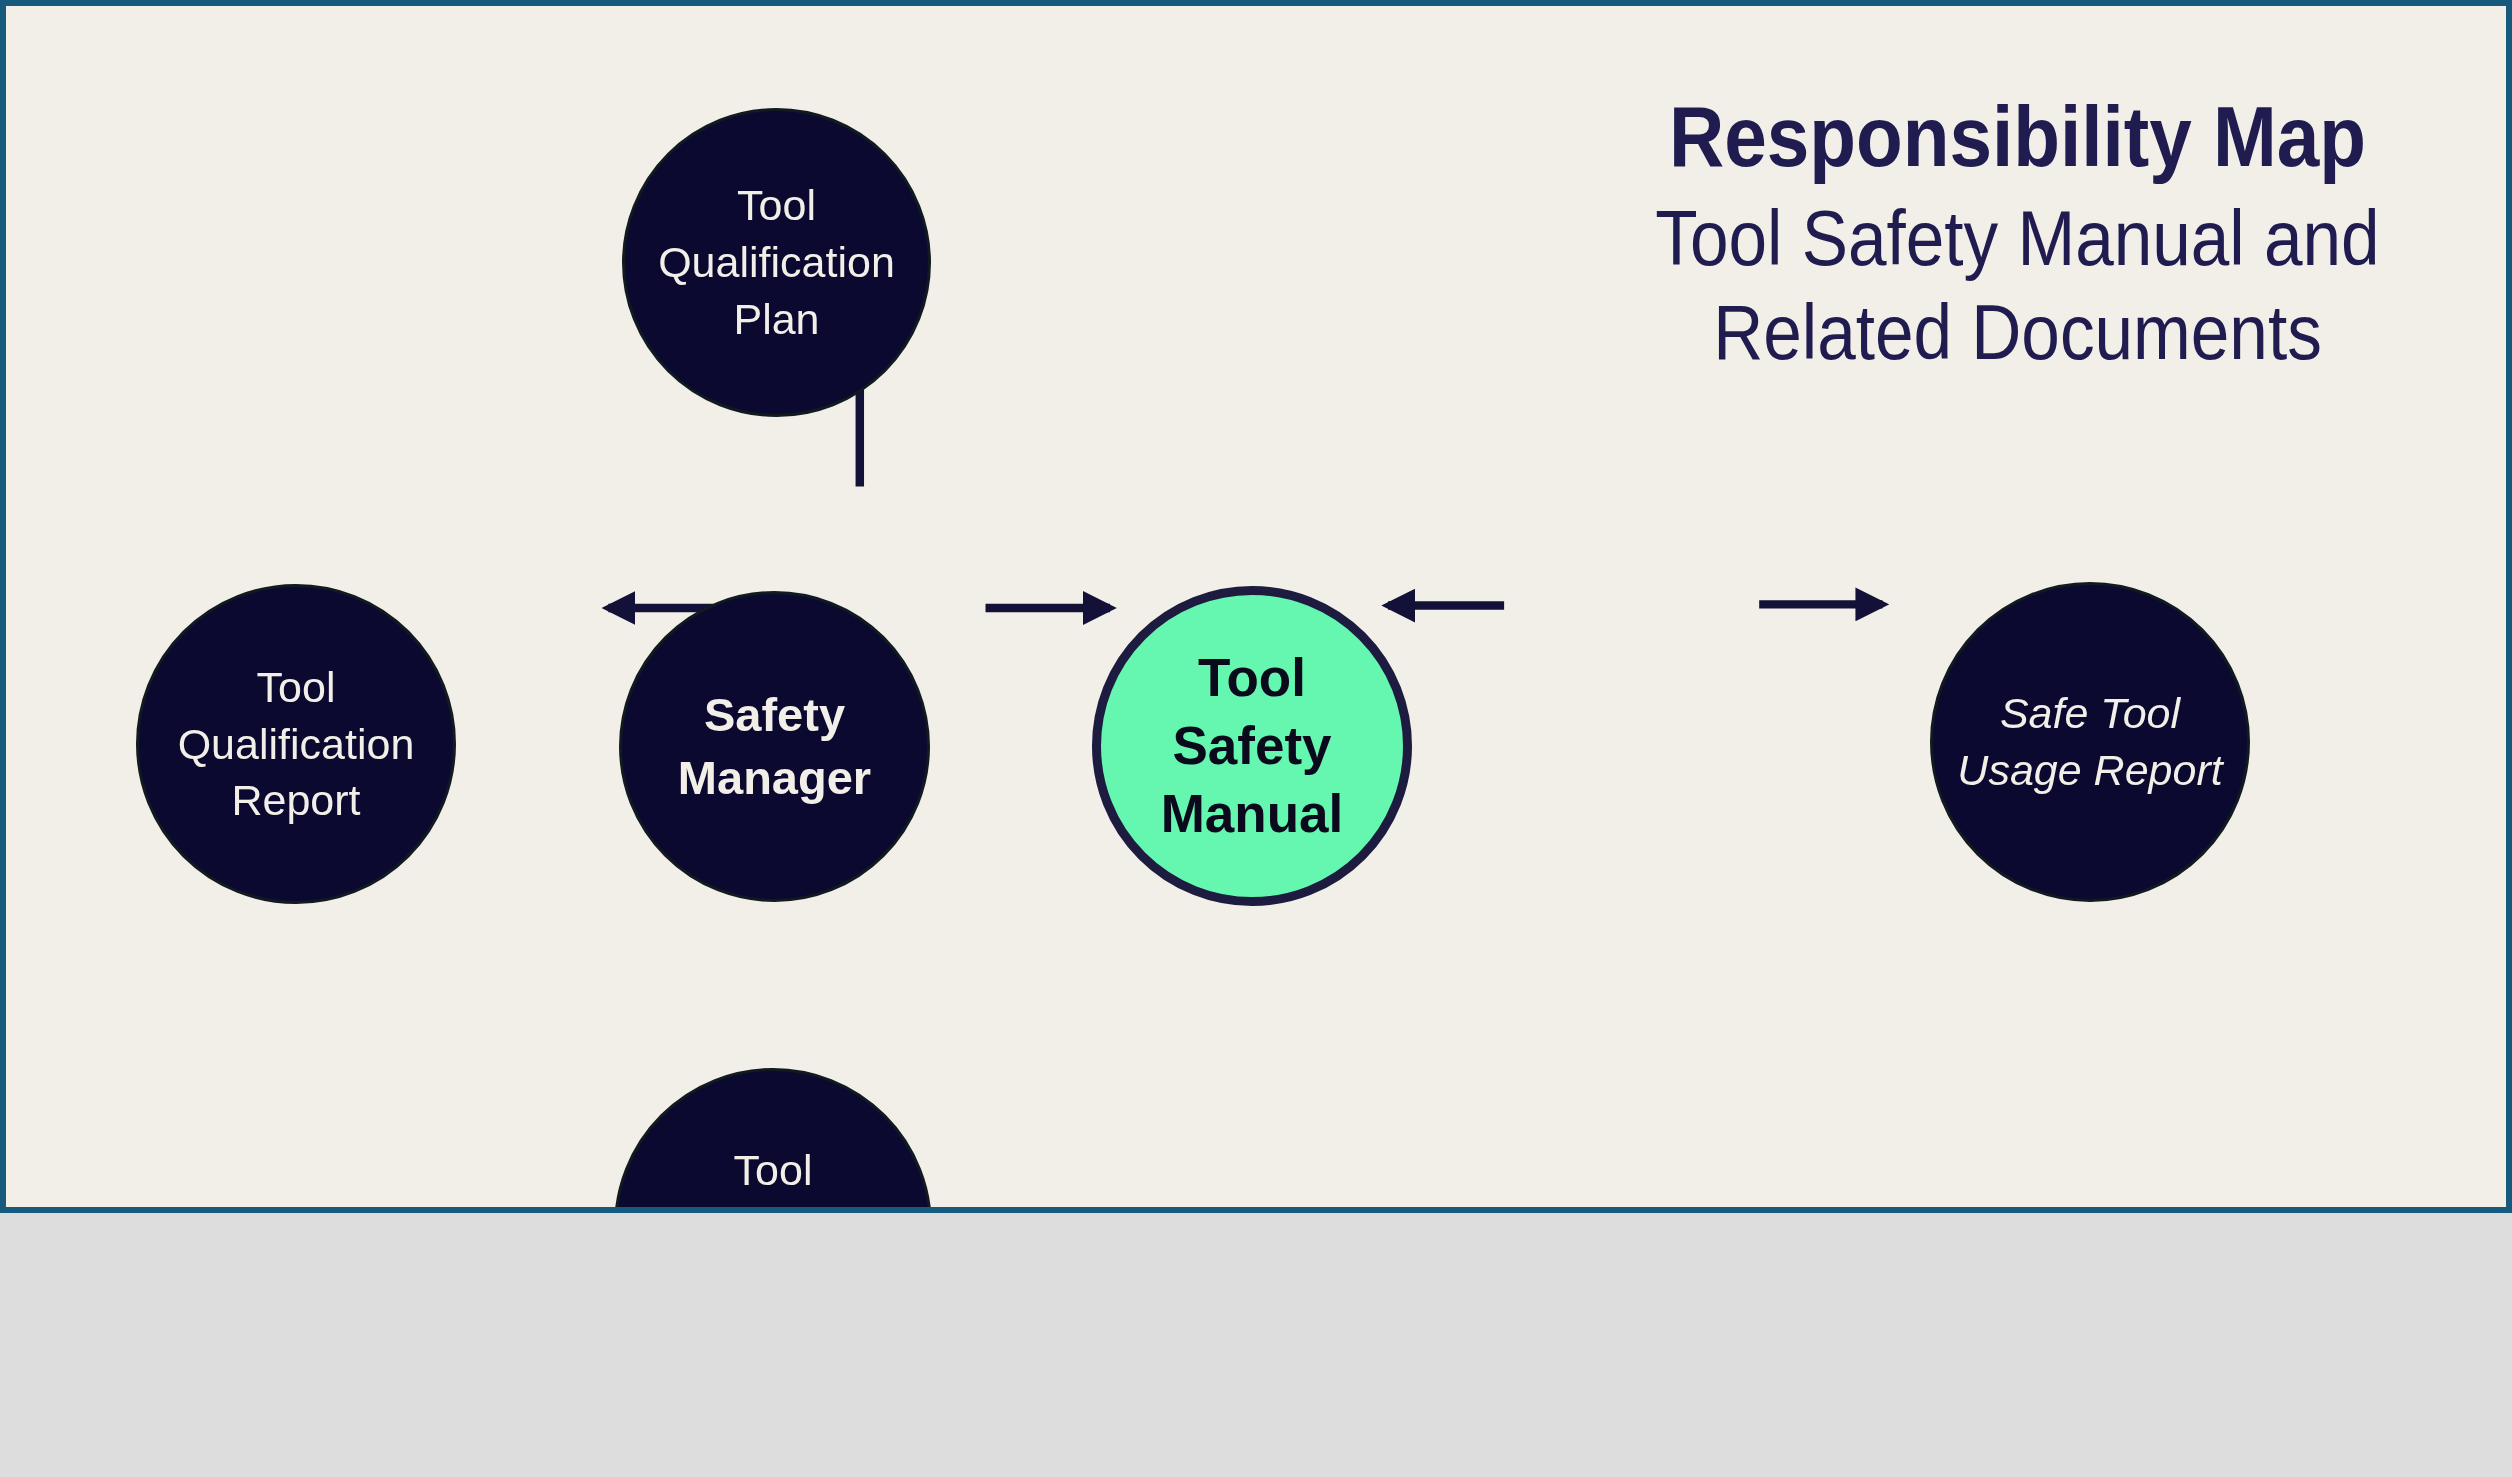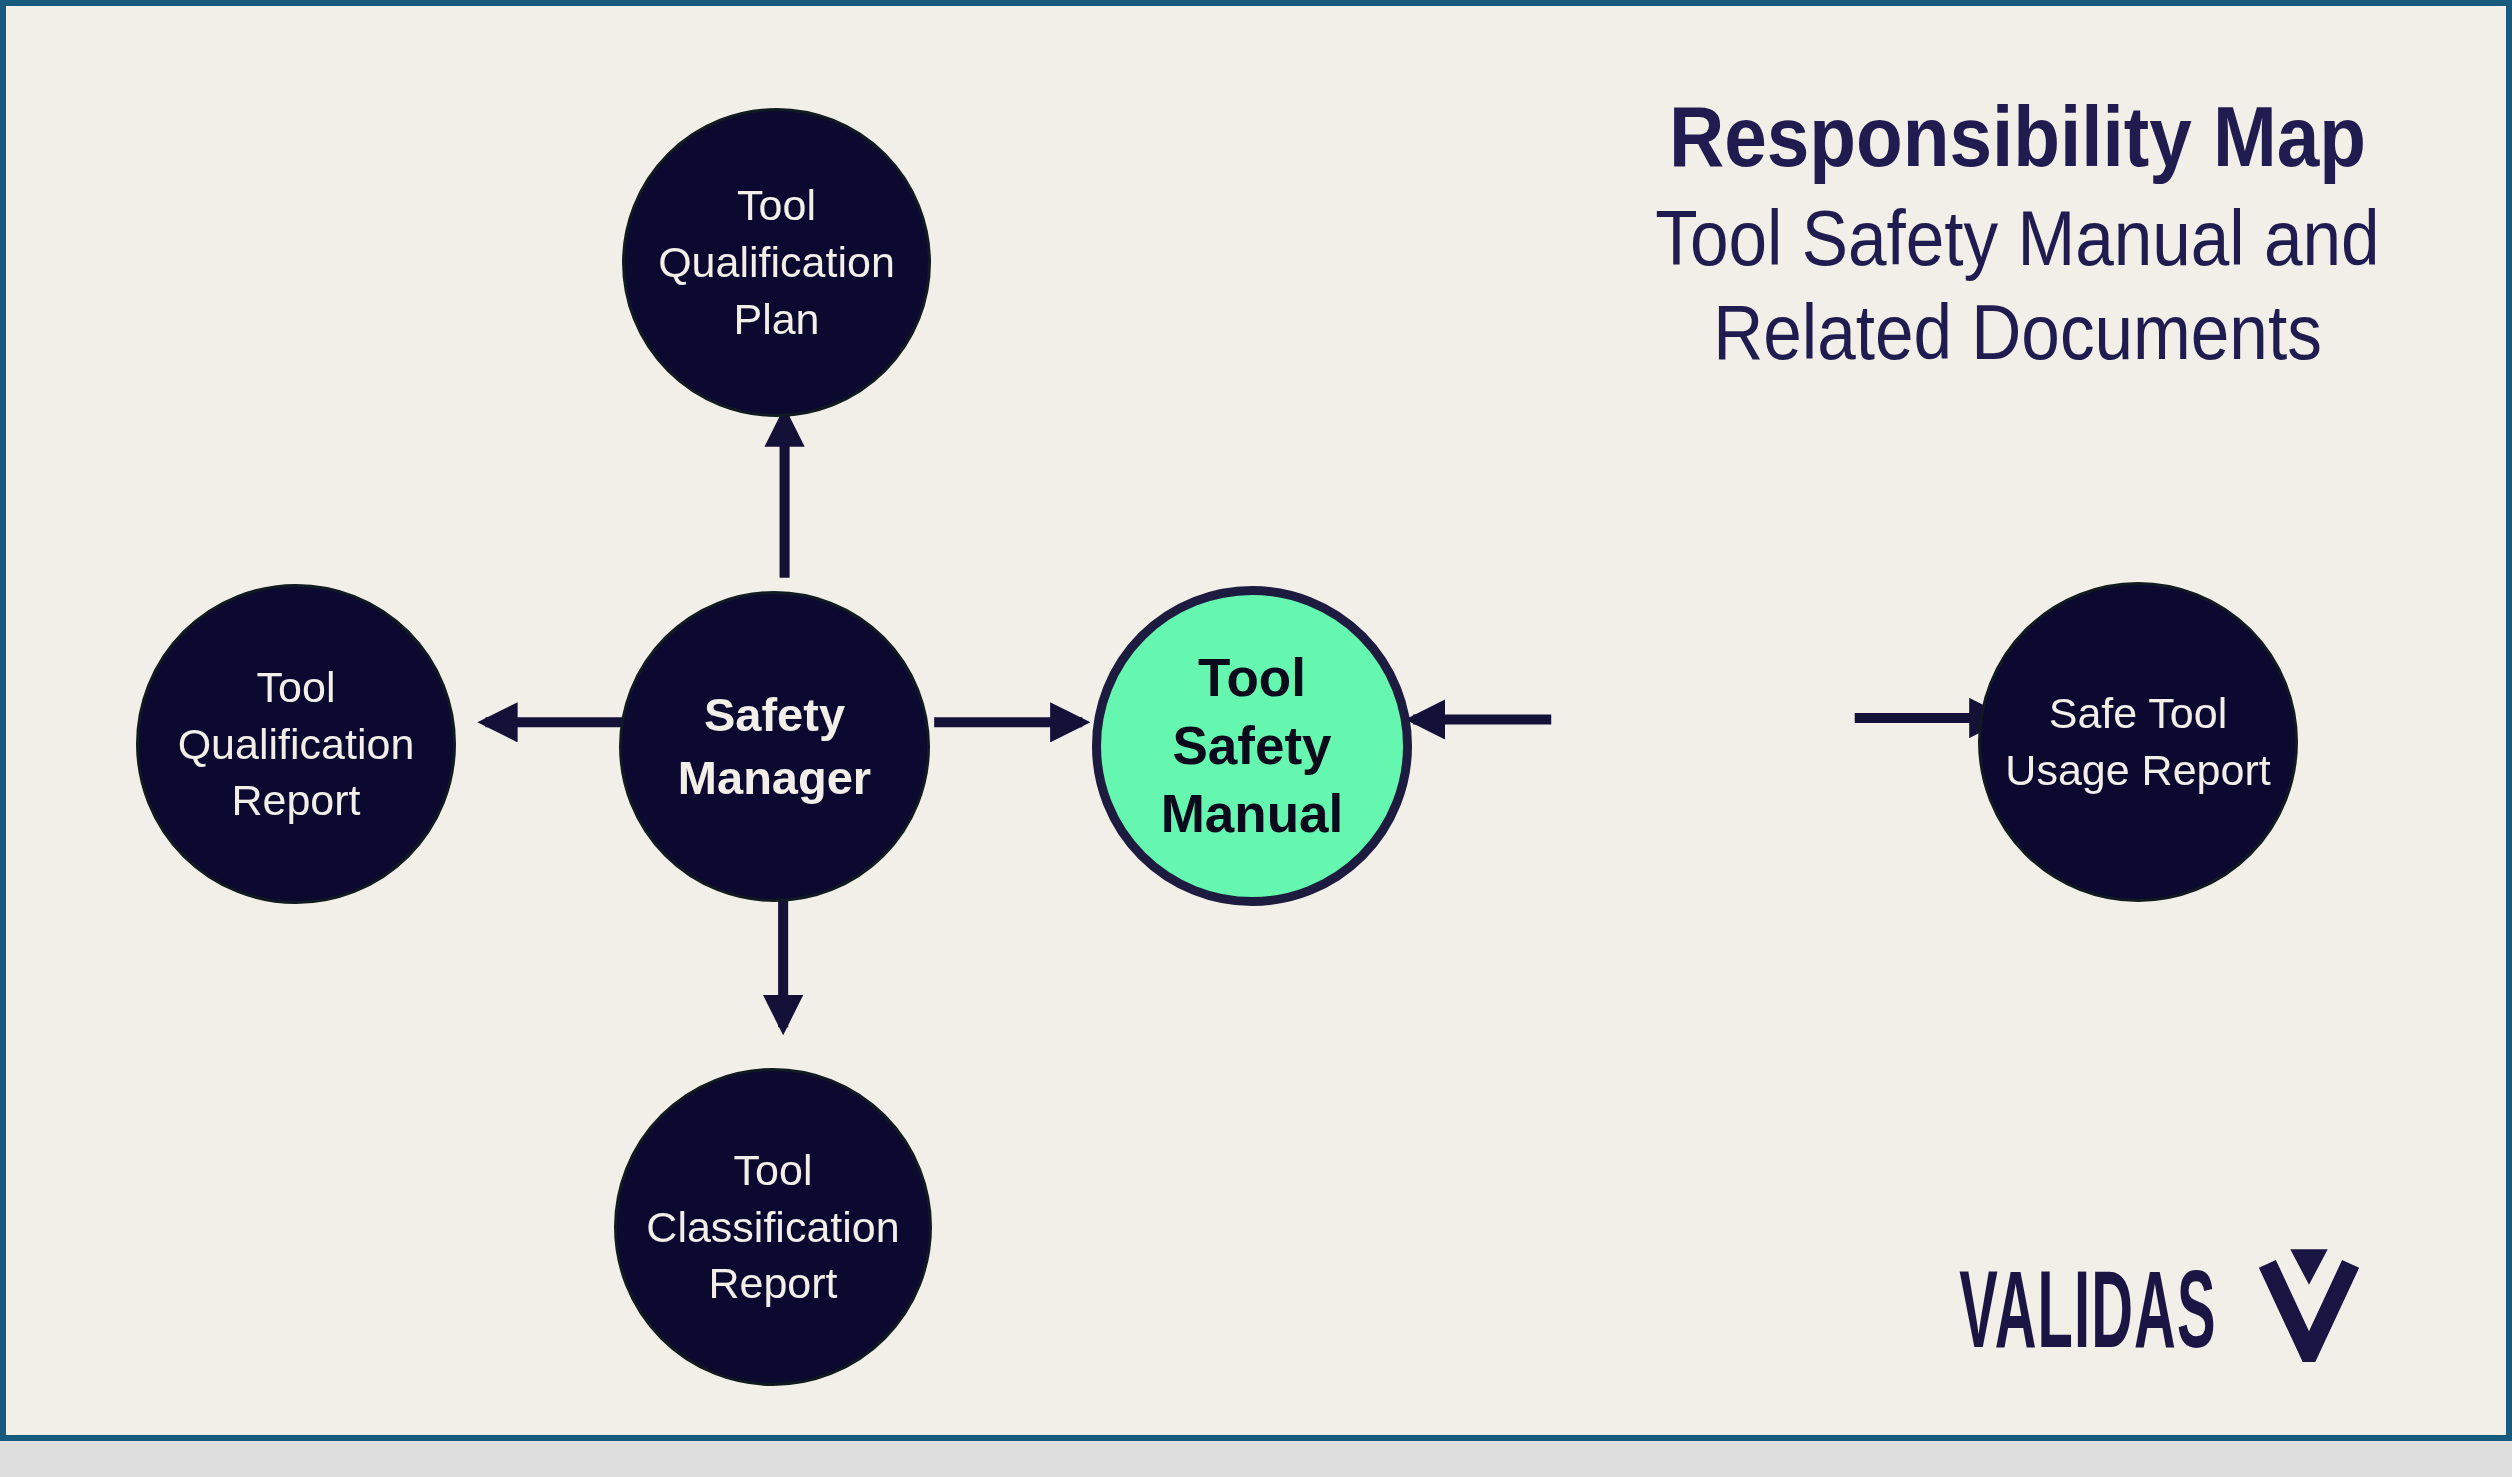--- a/index.html
+++ b/index.html
@@ -1,19 +1,19 @@
 <!DOCTYPE html>
 <html style="font-size:12px"><head>
 <meta charset="utf-8">
 <style>
   html, body { margin: 0; padding: 0; background: #ddd; }
   .frame {
     position: relative;
     width: 2512px;
-    height: 1441px;
+    height: 1213px;
     box-sizing: border-box;
     background: #F2EFE8;
     border: 6.7px solid #165A7D;
     overflow: hidden;
     font-family: "Liberation Sans", sans-serif;
   }
 
   
   .arrows {
     position: absolute;
@@ -58,21 +58,21 @@
     font-weight: bold;
     font-size: 53px;
     line-height: 1.28;
   }
 
   #node-tool-qualification-plan   { left: 616px;  top: 102px;  width: 309px; height: 309px; }
   #node-tool-qualification-report { left: 130px;  top: 578px;  width: 320px; height: 320px; }
   #node-safety-manager            { left: 613px;  top: 585px;  width: 311px; height: 311px; }
   #node-tool-safety-manual        { left: 1086px; top: 580px;  width: 320px; height: 320px; }
   #node-tool-user                 { left: 1564px; top: 580px;  width: 312px; height: 312px; }
-  #node-safe-tool-usage-report    { left: 1972px; top: 576px;  width: 320px; height: 320px; }
+  #node-safe-tool-usage-report    { left: 1924px; top: 576px;  width: 320px; height: 320px; font-style: italic; }
   #node-tool-classification-report{ left: 608px;  top: 1062px; width: 318px; height: 318px; }
 
   
   .title-block {
     position: absolute;
     left: 1521px;
     top: 83px;
     width: 981px;
     text-align: center;
     color: #201C50;

